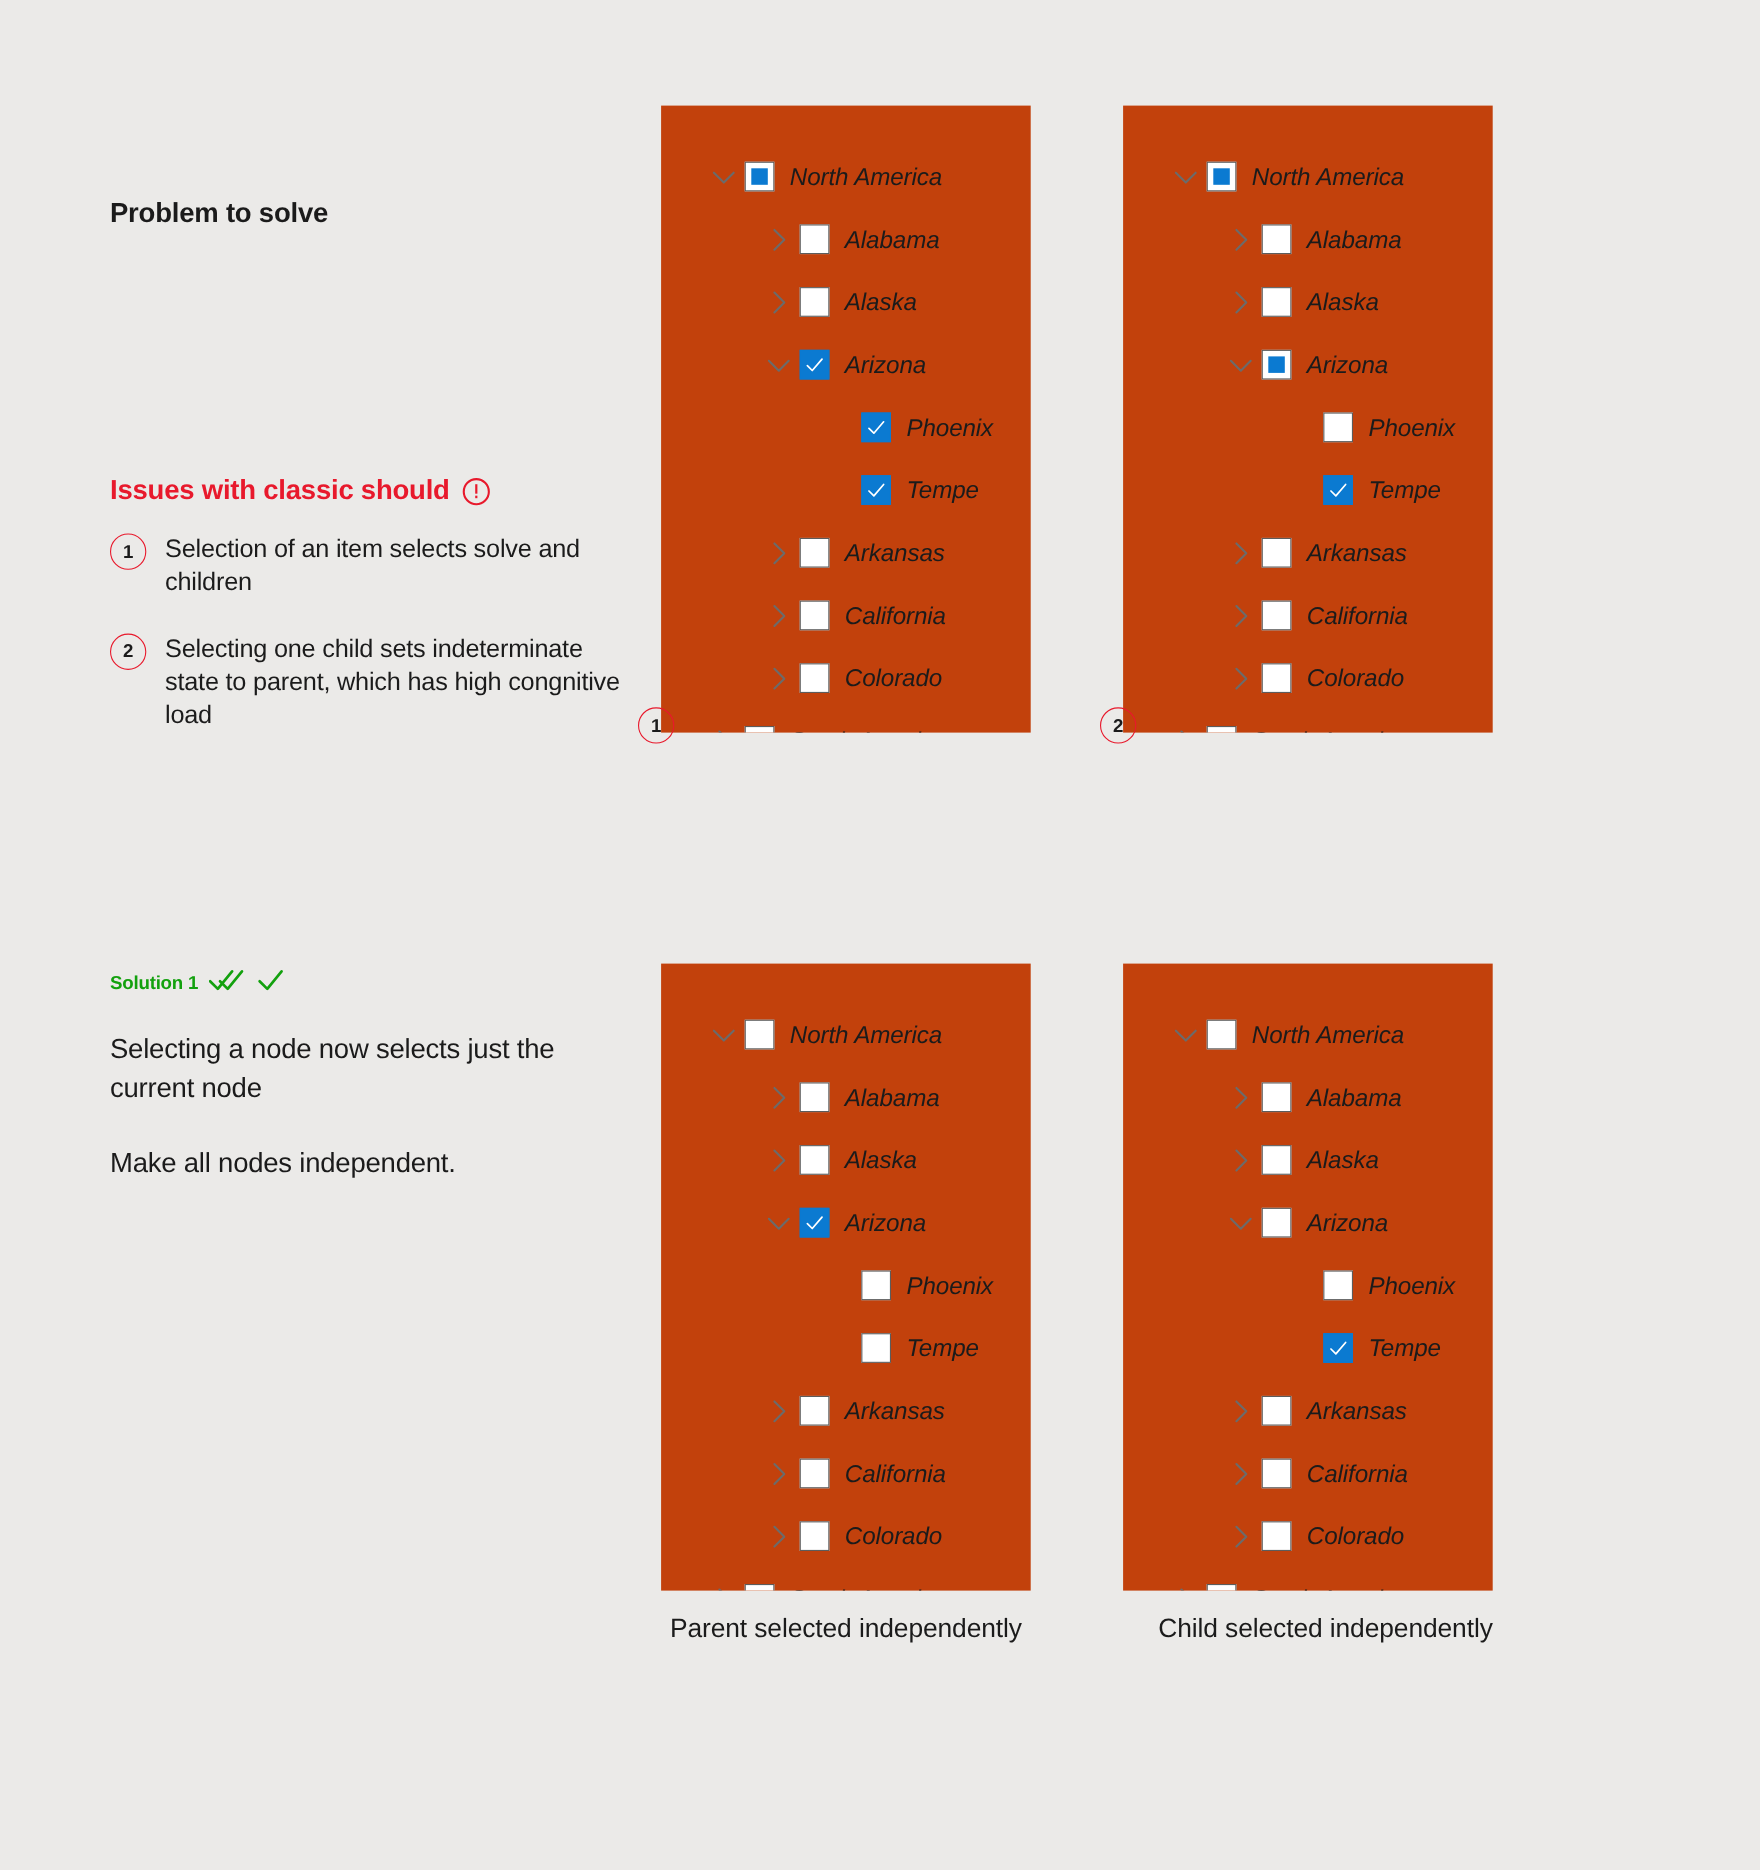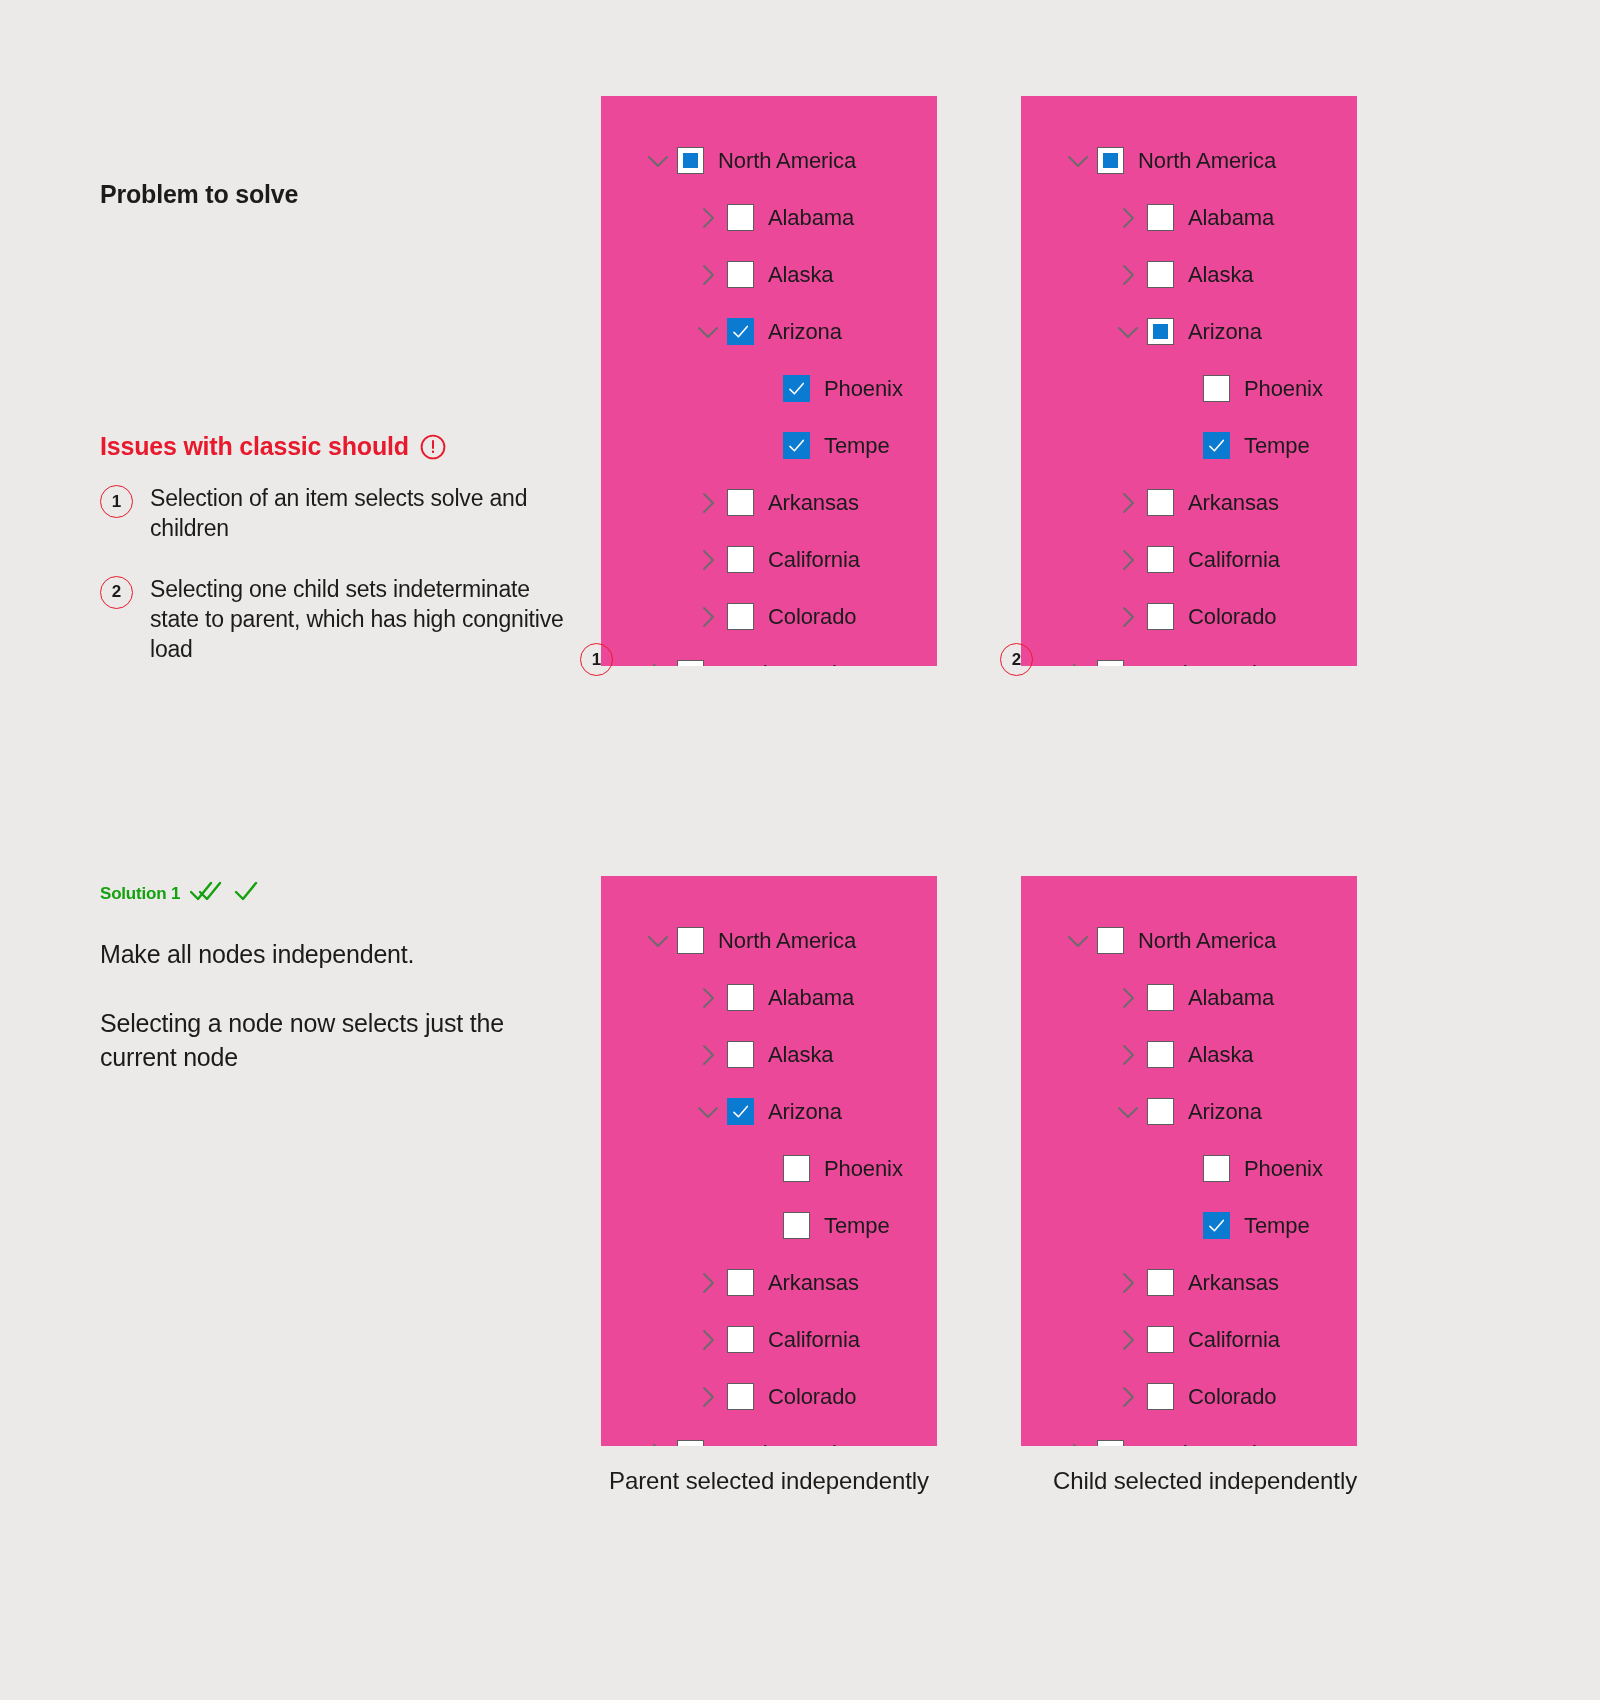--- a/index.html
+++ b/index.html
@@ -47,21 +47,21 @@
     width:31px;height:31px;border-radius:50%;
     border:1.6px solid #e8192c;color:#1b1b1b;
     font-size:17px;font-weight:600;
     display:flex;align-items:center;justify-content:center;
     flex:none;margin-top:2px;background:transparent;
   }
   .issue-text{font-size:23px;line-height:1.32;letter-spacing:-0.2px;color:#1b1b1b;}
 
   
   .card{
-    position:absolute;background:#ec4899;overflow:hidden;
+    position:absolute;background:#c2410c;overflow:hidden;font-style:italic;
   }
   .tree{padding-top:36px;}
   .row{
     display:flex;align-items:center;height:57px;box-sizing:border-box;
   }
   .chev{
     width:26px;height:26px;flex:none;margin-right:6px;
     display:flex;align-items:center;justify-content:center;
   }
   .chev.empty{visibility:hidden;}
@@ -127,22 +127,22 @@
           <polyline points="1,12 8,19 21,3" fill="none" stroke="#13a10e" stroke-width="2.4" stroke-linecap="round" stroke-linejoin="round"></polyline>
           <polyline points="10,12 17,19 30,3" fill="none" stroke="#13a10e" stroke-width="2.4" stroke-linecap="round" stroke-linejoin="round"></polyline>
         </svg>
       </span>
       <span class="chk-icon">
         <svg viewBox="0 0 24 22" width="24" height="22">
           <polyline points="2,12 9,19 22,3" fill="none" stroke="#13a10e" stroke-width="2.4" stroke-linecap="round" stroke-linejoin="round"></polyline>
         </svg>
       </span>
     </div>
+    <div class="p-solution">Selecting a node now selects just the current node</div>
     <div class="p-solution">Make all nodes independent.</div>
-    <div class="p-solution">Selecting a node now selects just the current node</div>
   </div>
 
   <div id="cards-layer">
       <div class="card" style="left: 601px; top: 96px; width: 336px; height: 570px;">
         <div class="tree">
           <div class="row" style="padding-left: 44px;">
             <span class="chev">
               <svg viewBox="0 0 26 26" width="26" height="26">
                 <polyline points="4,9 13,18 22,9" fill="none" stroke="#6b6b6b" stroke-width="1.9" stroke-linecap="round" stroke-linejoin="round"></polyline>
               </svg>

